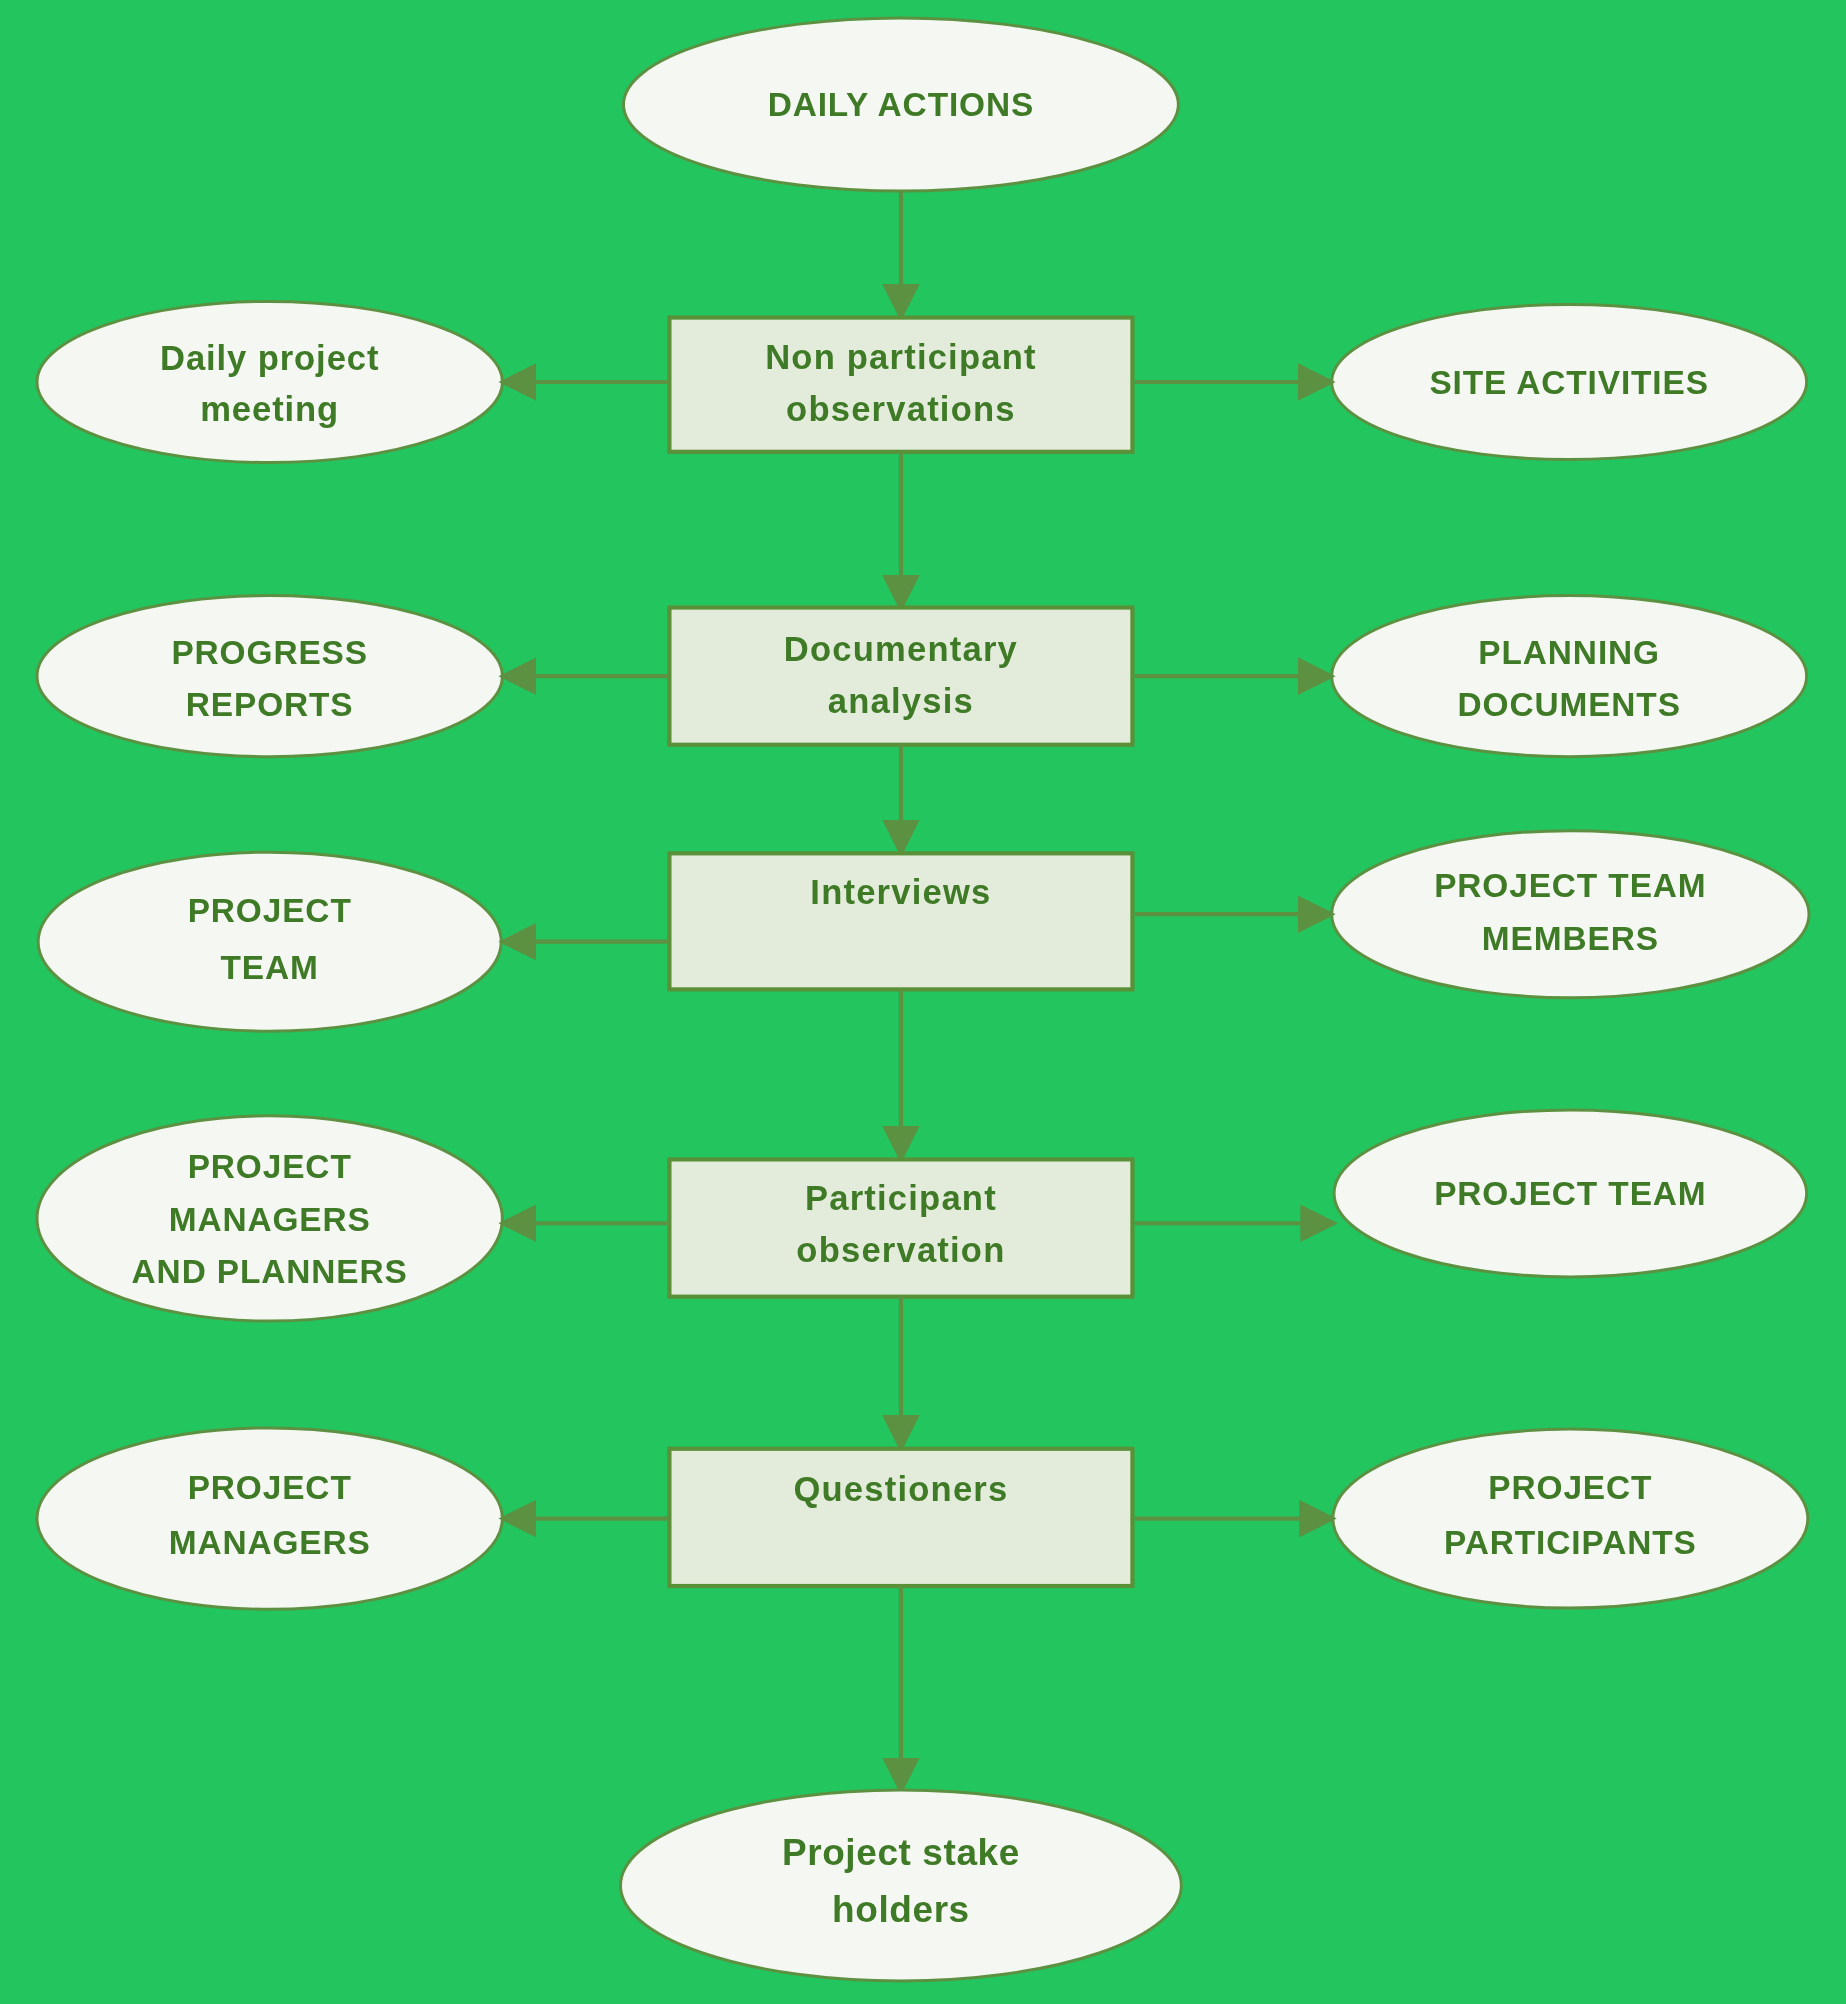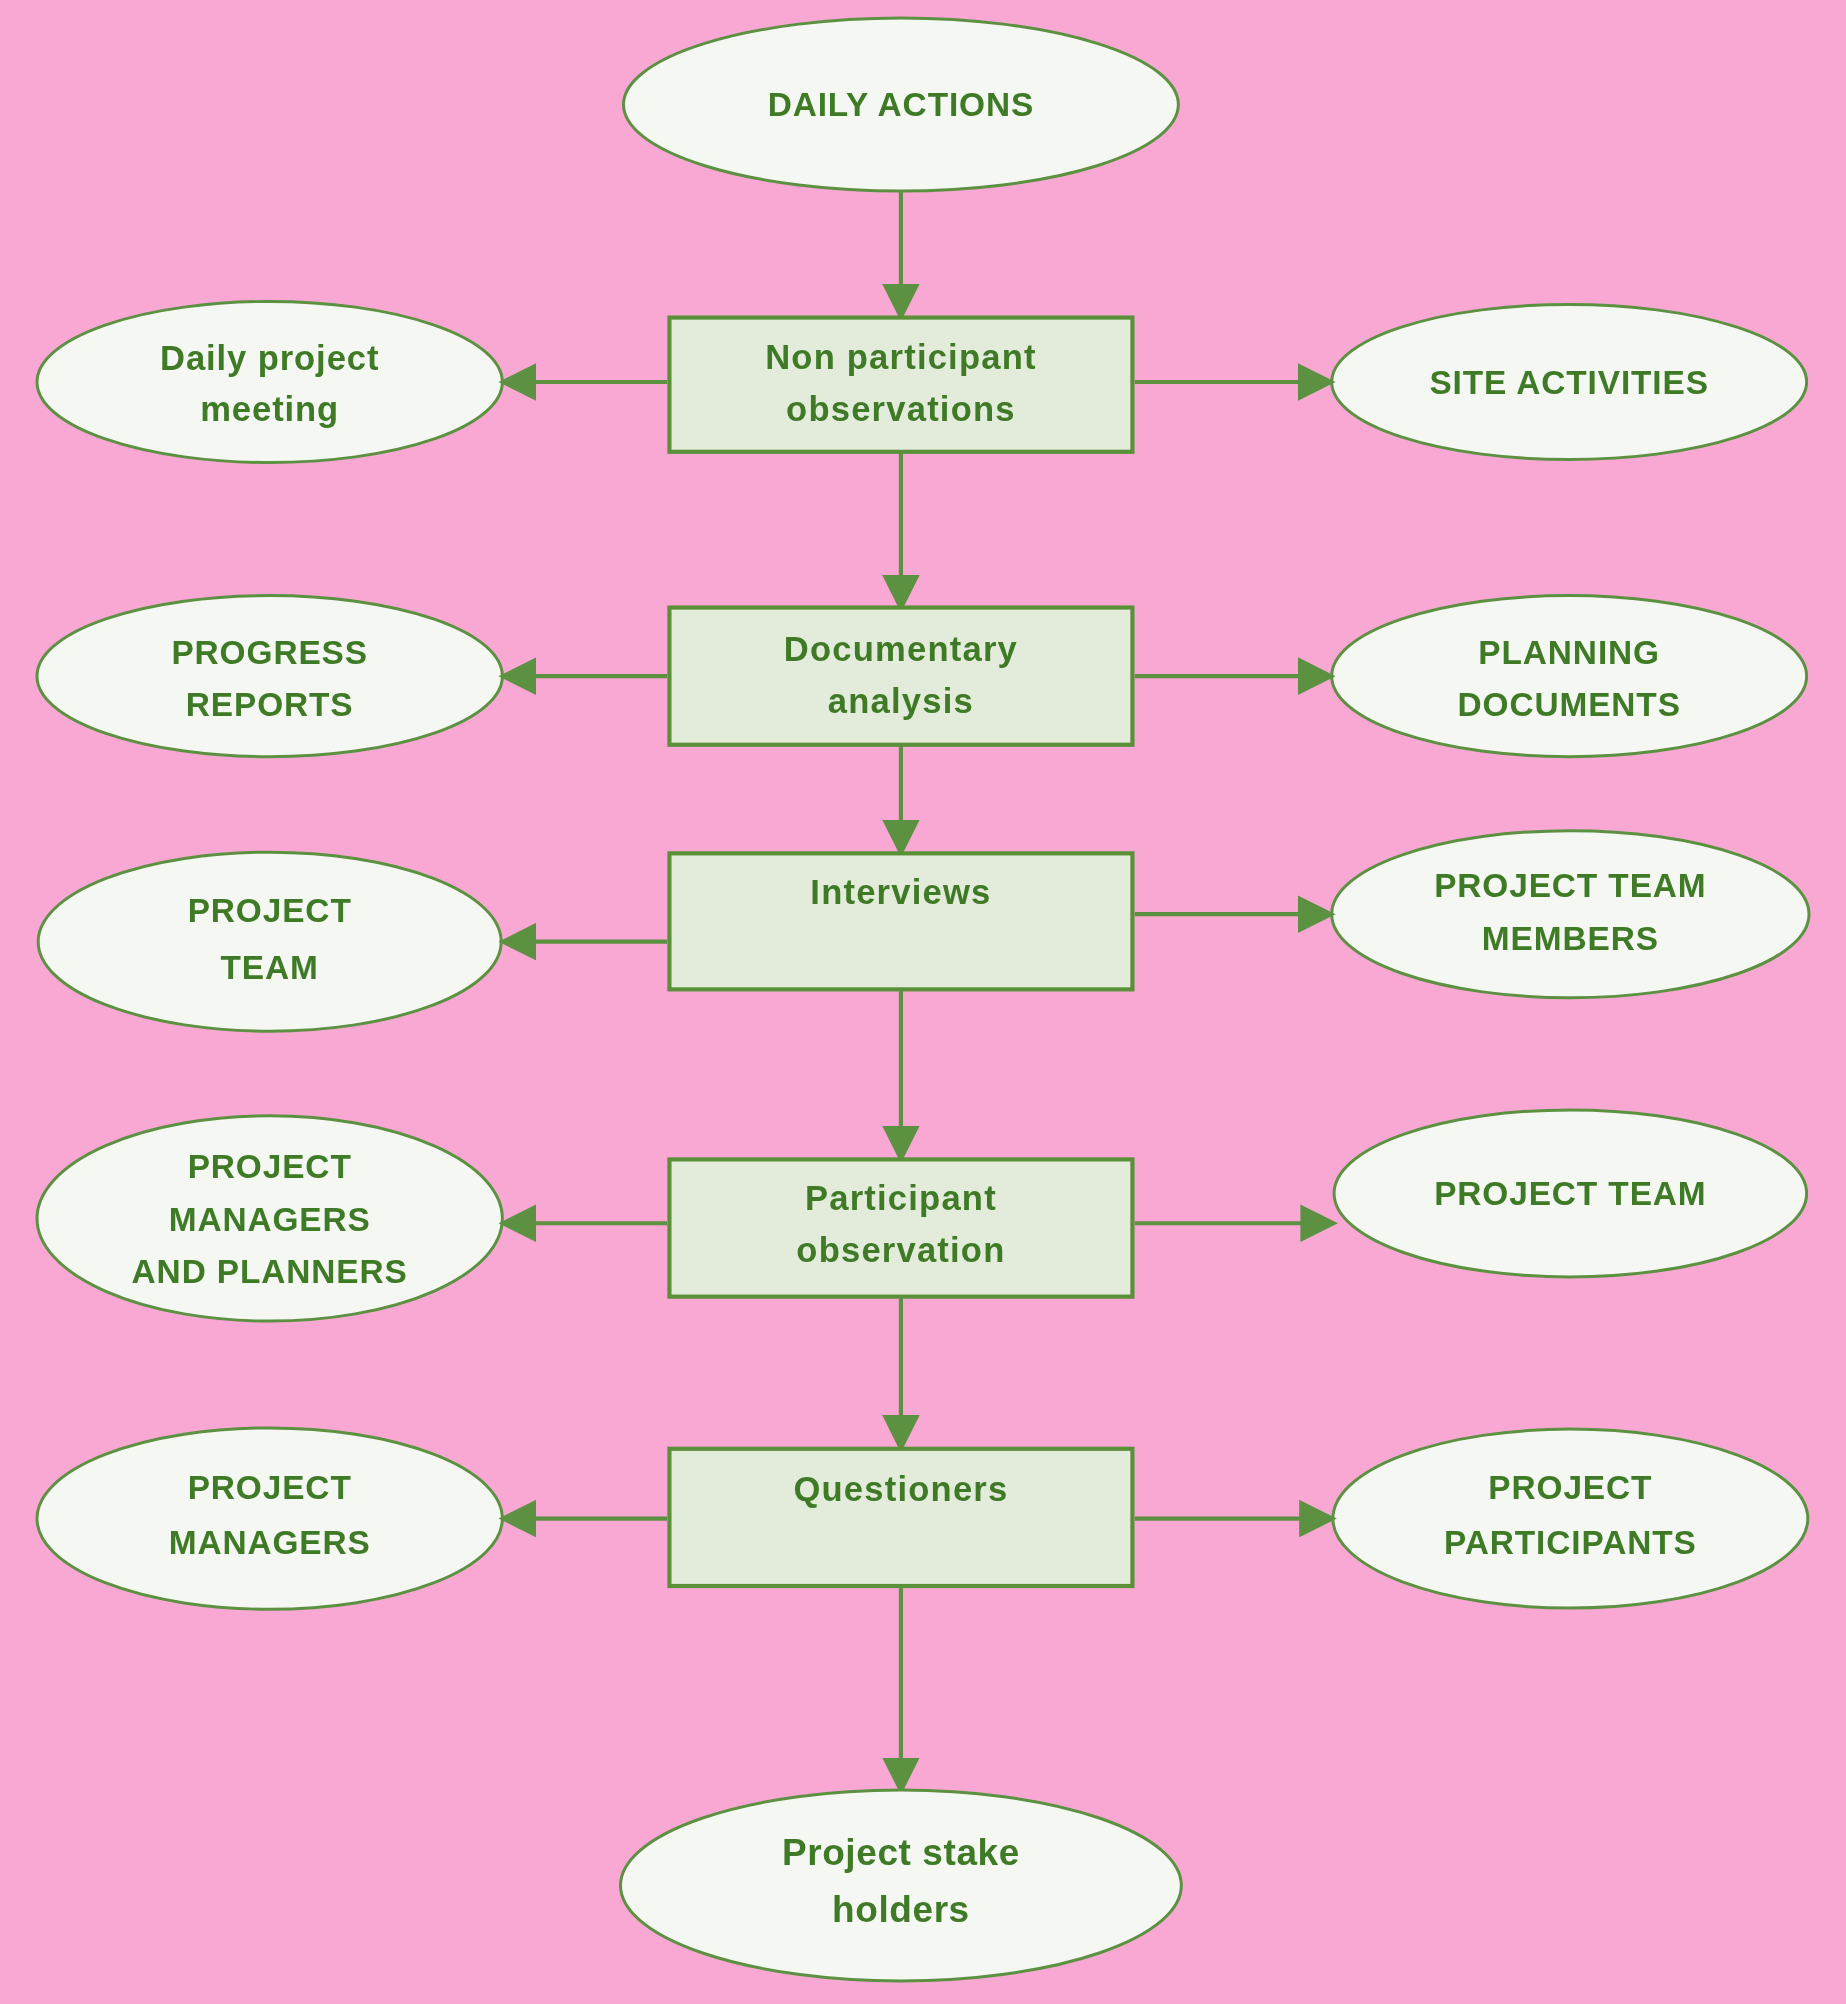--- a/index.html
+++ b/index.html
@@ -7,21 +7,21 @@
     padding: 0;
     background: #ffffff;
   }
   body {
     font-family: "Liberation Sans", sans-serif;
   }
   #diagram-root {
     position: relative;
     width: 1846px;
     height: 2005px;
-    background: #f9a8d4;
+    background: #22c55e;
     overflow: hidden;
   }
   svg.flow {
     display: block;
     width: 1846px;
     height: 2005px;
   }
   .node-ellipse {
     fill: #f4f7f2;
     stroke: #5d9142;

